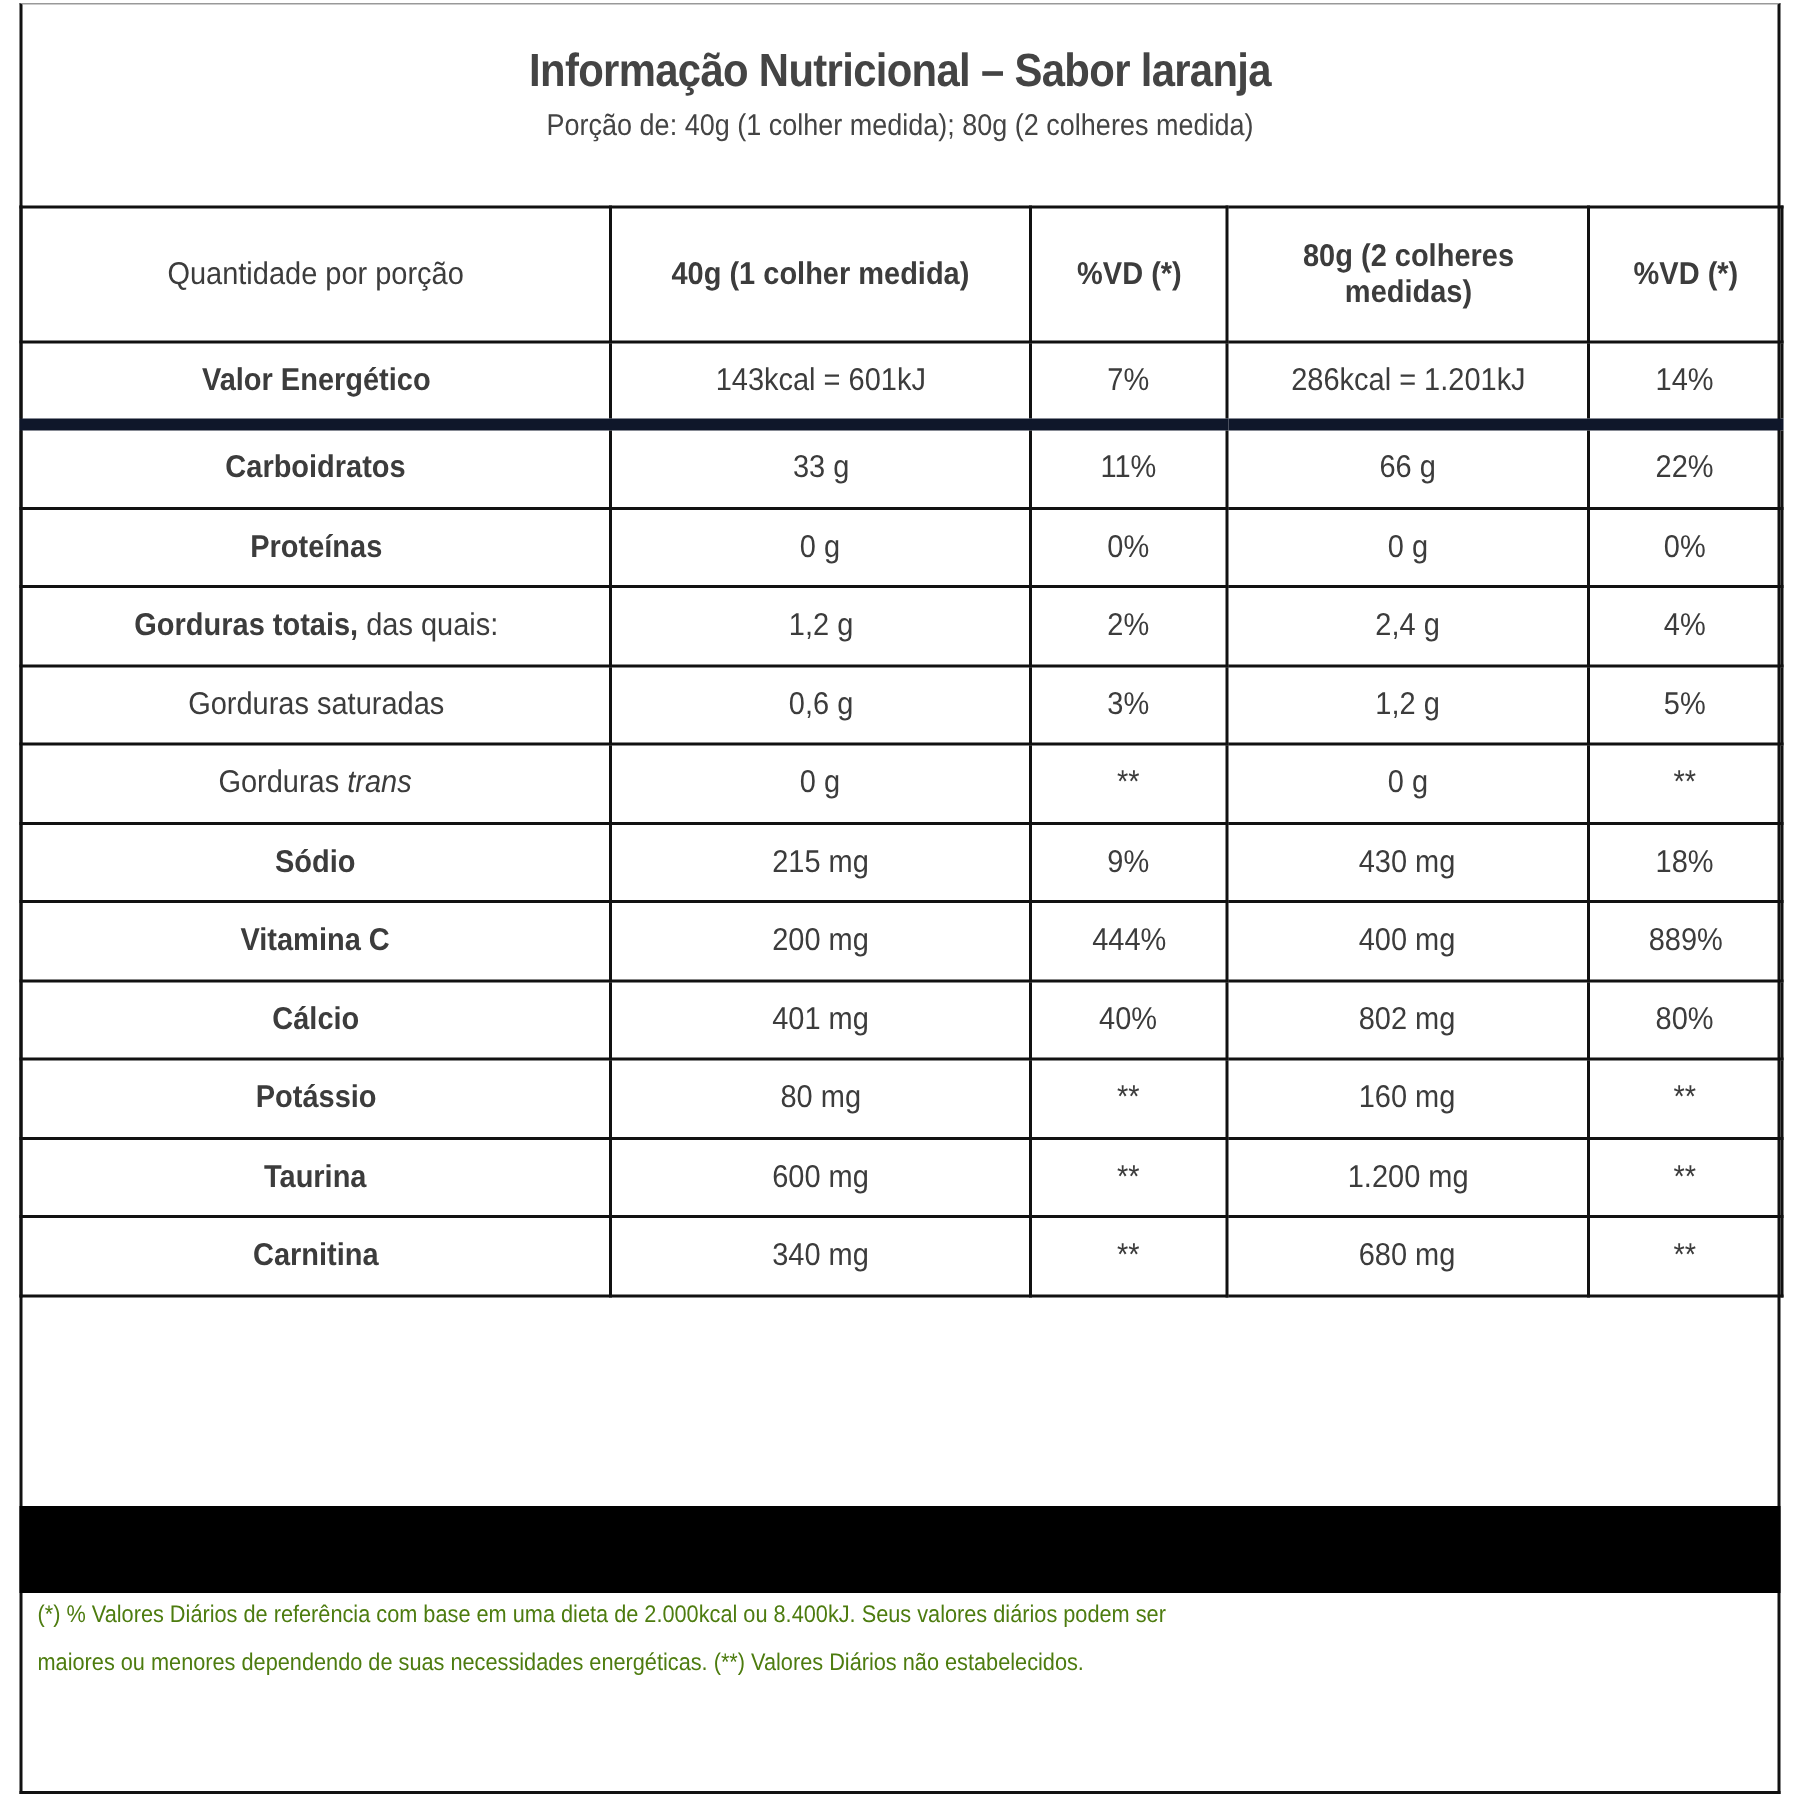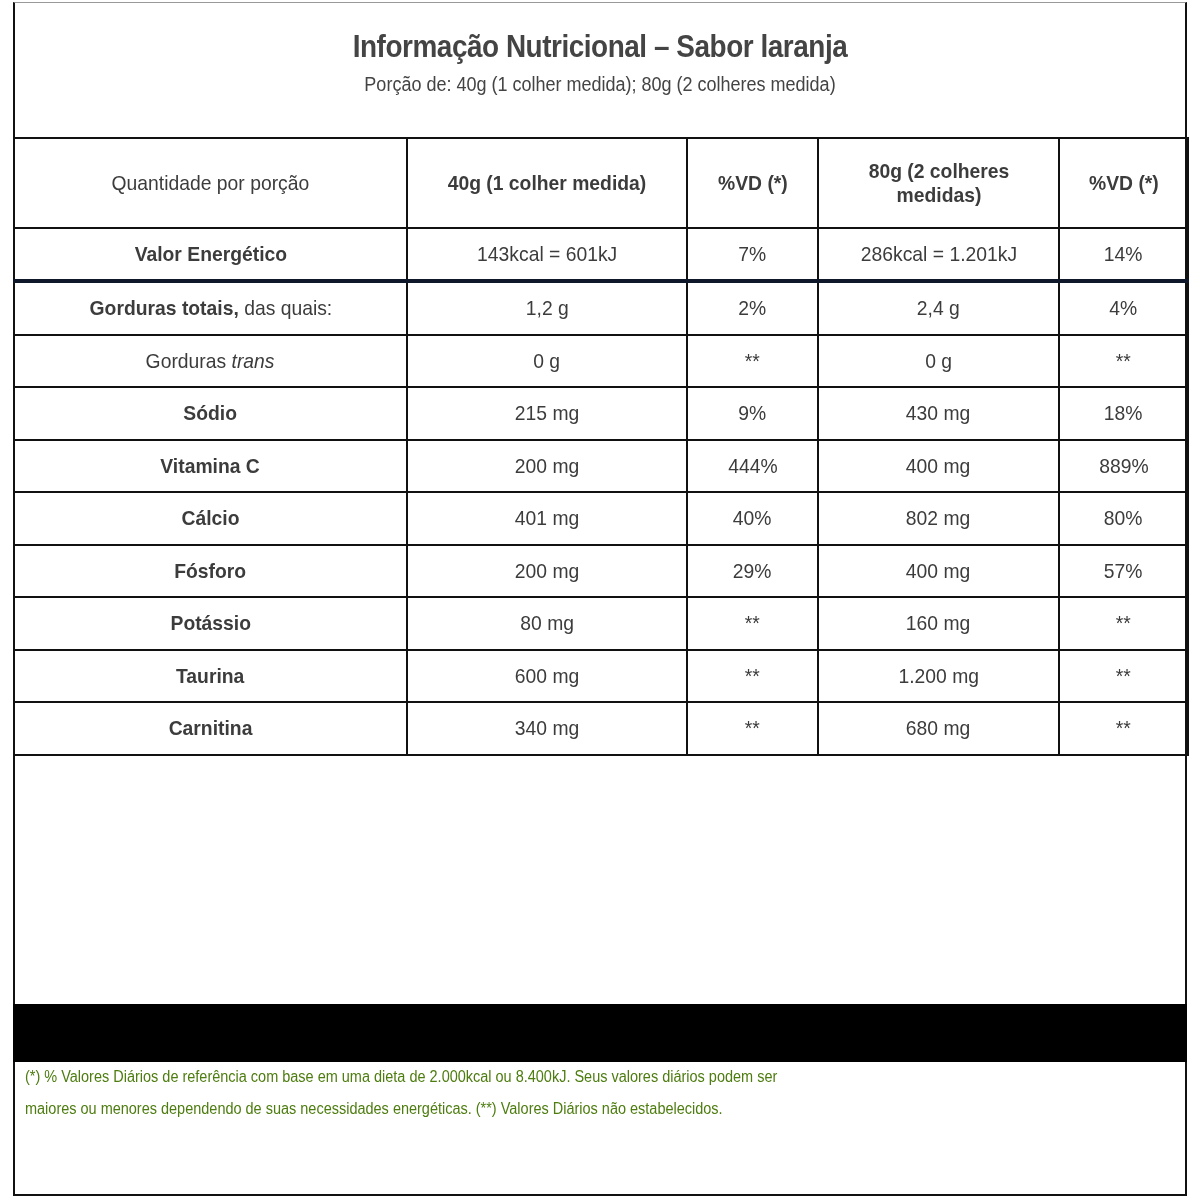--- a/index.html
+++ b/index.html
@@ -9,21 +9,21 @@
            border: 2px solid #111; border-top: 1px solid #999; box-sizing: border-box; padding-left: 36px; }
   .title-block { position: absolute; left: 0; top: 0; width: 100%; height: 118px; text-align: center; }
   .title { font-size: 31px; font-weight: bold; color: #444; margin-top: 26px; letter-spacing: -0.5px;
            transform: scaleX(0.9); }
   .subtitle { font-size: 20px; color: #444; margin-top: 8px; transform: scaleX(0.9); }
   table.nut { position: absolute; left: -2px; top: 134px; width: 1174px; border-collapse: collapse; table-layout: fixed; }
   table.nut td, table.nut th { border: 2.5px solid #111; text-align: center; padding: 0;
            font-size: 21px; color: #3c3c3c; font-weight: normal; }
   table.nut th { height: 88px; }
   table.nut th.b { font-weight: bold; }
-  table.nut tr.energy td { height: 50px; border-bottom: 4px solid #0f172a; }
+  table.nut tr.energy td { height: 50px; border-bottom: 8px solid #0f172a; }
   table.nut tr.r td { height: 50.5px; }
   table.nut td.lbl.bold { font-weight: bold; }
   .it { font-style: italic; }
   .hdr-text { display: inline-block; transform: scaleX(0.92); }
   .cell-text { display: inline-block; transform: scaleX(0.92); }
   .black-band { position: absolute; left: -2px; top: 1001px; width: 1174px; height: 58px; background: #000; }
   .footnote { position: absolute; left: 10px; top: 1058px; width: 1160px; font-size: 16px; line-height: 32px; color: #4d7c0f; }
   .footnote span { display: inline-block; transform-origin: left; transform: scaleX(0.905); white-space: nowrap; }
 </style>
 </head>
@@ -53,26 +53,47 @@
       </tr>
     </thead>
     <tbody id="tbody">
       <tr class="energy">
         <td class="lbl bold"><span class="cell-text">Valor Energético</span></td>
         <td><span class="cell-text">143kcal = 601kJ</span></td>
         <td><span class="cell-text">7%</span></td>
         <td><span class="cell-text">286kcal = 1.201kJ</span></td>
         <td><span class="cell-text">14%</span></td>
       </tr>
+    <tr class="r">
+          <td class="lbl bold"><span class="cell-text"><span>Carboidratos</span></span></td>
+          <td><span class="cell-text">33 g</span></td>
+          <td><span class="cell-text">11%</span></td>
+          <td><span class="cell-text">66 g</span></td>
+          <td><span class="cell-text">22%</span></td>
+        </tr>
+        <tr class="r">
+          <td class="lbl bold"><span class="cell-text"><span>Proteínas</span></span></td>
+          <td><span class="cell-text">0 g</span></td>
+          <td><span class="cell-text">0%</span></td>
+          <td><span class="cell-text">0 g</span></td>
+          <td><span class="cell-text">0%</span></td>
+        </tr>
         <tr class="r">
           <td class="lbl bold"><span class="cell-text"><span>Gorduras totais,</span><span style="font-weight: normal;"> das quais:</span></span></td>
           <td><span class="cell-text">1,2 g</span></td>
           <td><span class="cell-text">2%</span></td>
           <td><span class="cell-text">2,4 g</span></td>
           <td><span class="cell-text">4%</span></td>
+        </tr>
+        <tr class="r">
+          <td class="lbl"><span class="cell-text"><span>Gorduras saturadas</span></span></td>
+          <td><span class="cell-text">0,6 g</span></td>
+          <td><span class="cell-text">3%</span></td>
+          <td><span class="cell-text">1,2 g</span></td>
+          <td><span class="cell-text">5%</span></td>
         </tr>
         <tr class="r">
           <td class="lbl"><span class="cell-text"><span>Gorduras </span><span class="it">trans</span></span></td>
           <td><span class="cell-text">0 g</span></td>
           <td><span class="cell-text">**</span></td>
           <td><span class="cell-text">0 g</span></td>
           <td><span class="cell-text">**</span></td>
         </tr>
         <tr class="r">
           <td class="lbl bold"><span class="cell-text"><span>Sódio</span></span></td>
@@ -87,27 +108,20 @@
           <td><span class="cell-text">444%</span></td>
           <td><span class="cell-text">400 mg</span></td>
           <td><span class="cell-text">889%</span></td>
         </tr>
         <tr class="r">
           <td class="lbl bold"><span class="cell-text"><span>Cálcio</span></span></td>
           <td><span class="cell-text">401 mg</span></td>
           <td><span class="cell-text">40%</span></td>
           <td><span class="cell-text">802 mg</span></td>
           <td><span class="cell-text">80%</span></td>
-        </tr>
-        <tr class="r">
-          <td class="lbl bold"><span class="cell-text"><span>Fósforo</span></span></td>
-          <td><span class="cell-text">200 mg</span></td>
-          <td><span class="cell-text">29%</span></td>
-          <td><span class="cell-text">400 mg</span></td>
-          <td><span class="cell-text">57%</span></td>
         </tr>
         <tr class="r">
           <td class="lbl bold"><span class="cell-text"><span>Potássio</span></span></td>
           <td><span class="cell-text">80 mg</span></td>
           <td><span class="cell-text">**</span></td>
           <td><span class="cell-text">160 mg</span></td>
           <td><span class="cell-text">**</span></td>
         </tr>
         <tr class="r">
           <td class="lbl bold"><span class="cell-text"><span>Taurina</span></span></td>

